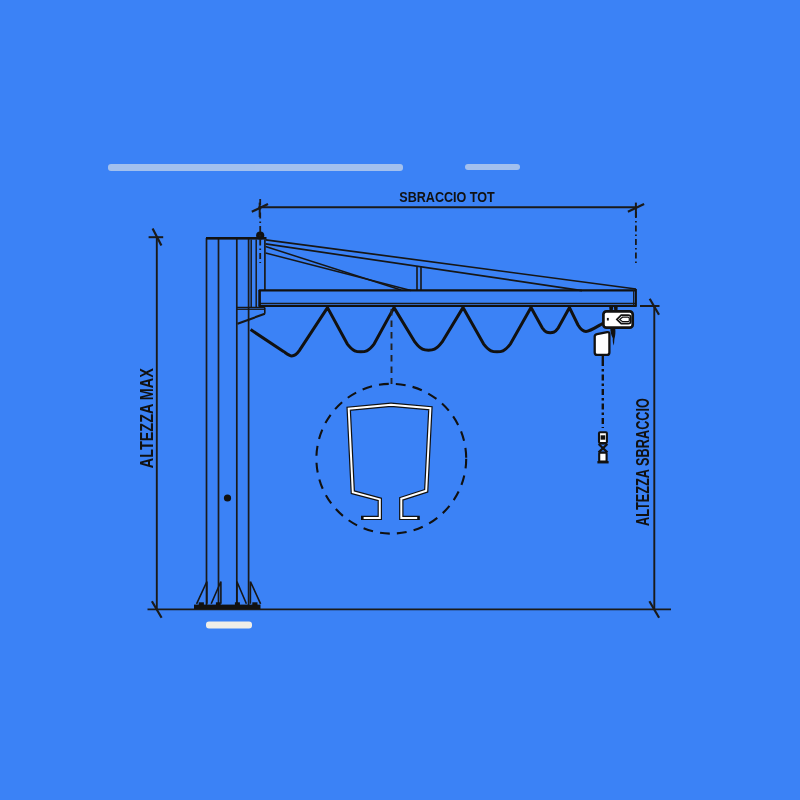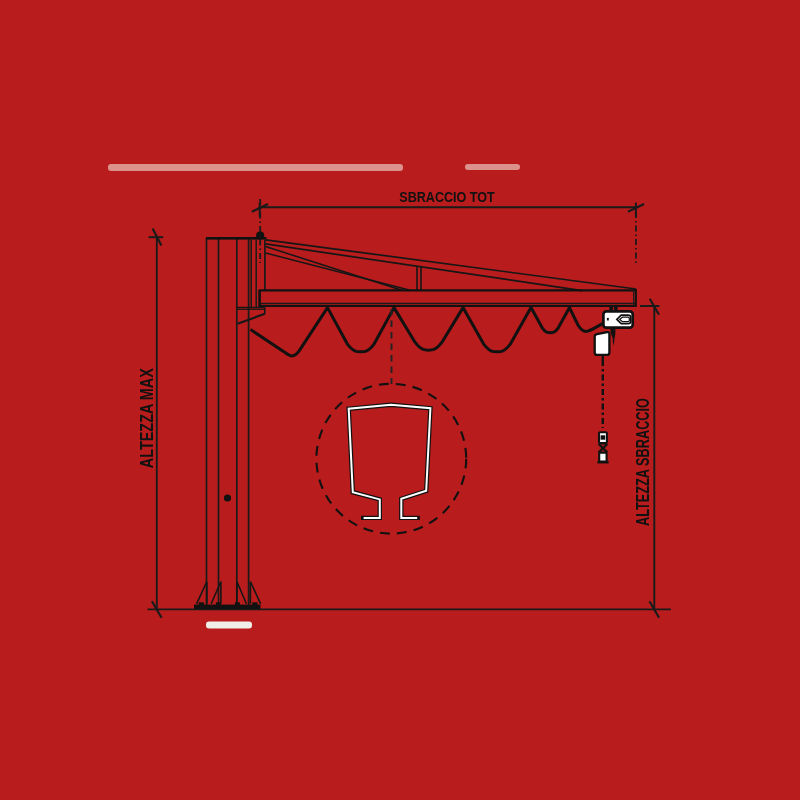--- a/index.html
+++ b/index.html
@@ -1,16 +1,16 @@
 <!DOCTYPE html>
 <html><head>
 <meta charset="utf-8">
 <style>
   html,body{margin:0;padding:0;background:#fff;}
-  .page{width:800px;height:800px;position:relative;background:#b91c1c;overflow:hidden;}
+  .page{width:800px;height:800px;position:relative;background:#3b82f6;overflow:hidden;}
   svg{position:absolute;left:0;top:0;}
   text{font-family:"Liberation Sans", sans-serif;fill:#111;}
 </style>
 </head>
 <body>
 <div class="page">
 <svg width="800" height="800" viewBox="0 0 800 800" fill="none" stroke-linecap="butt">
 
 <g opacity="0.55">
 <rect x="108" y="164" width="295" height="7" rx="3" fill="#f8f4e8" stroke="none"></rect>

